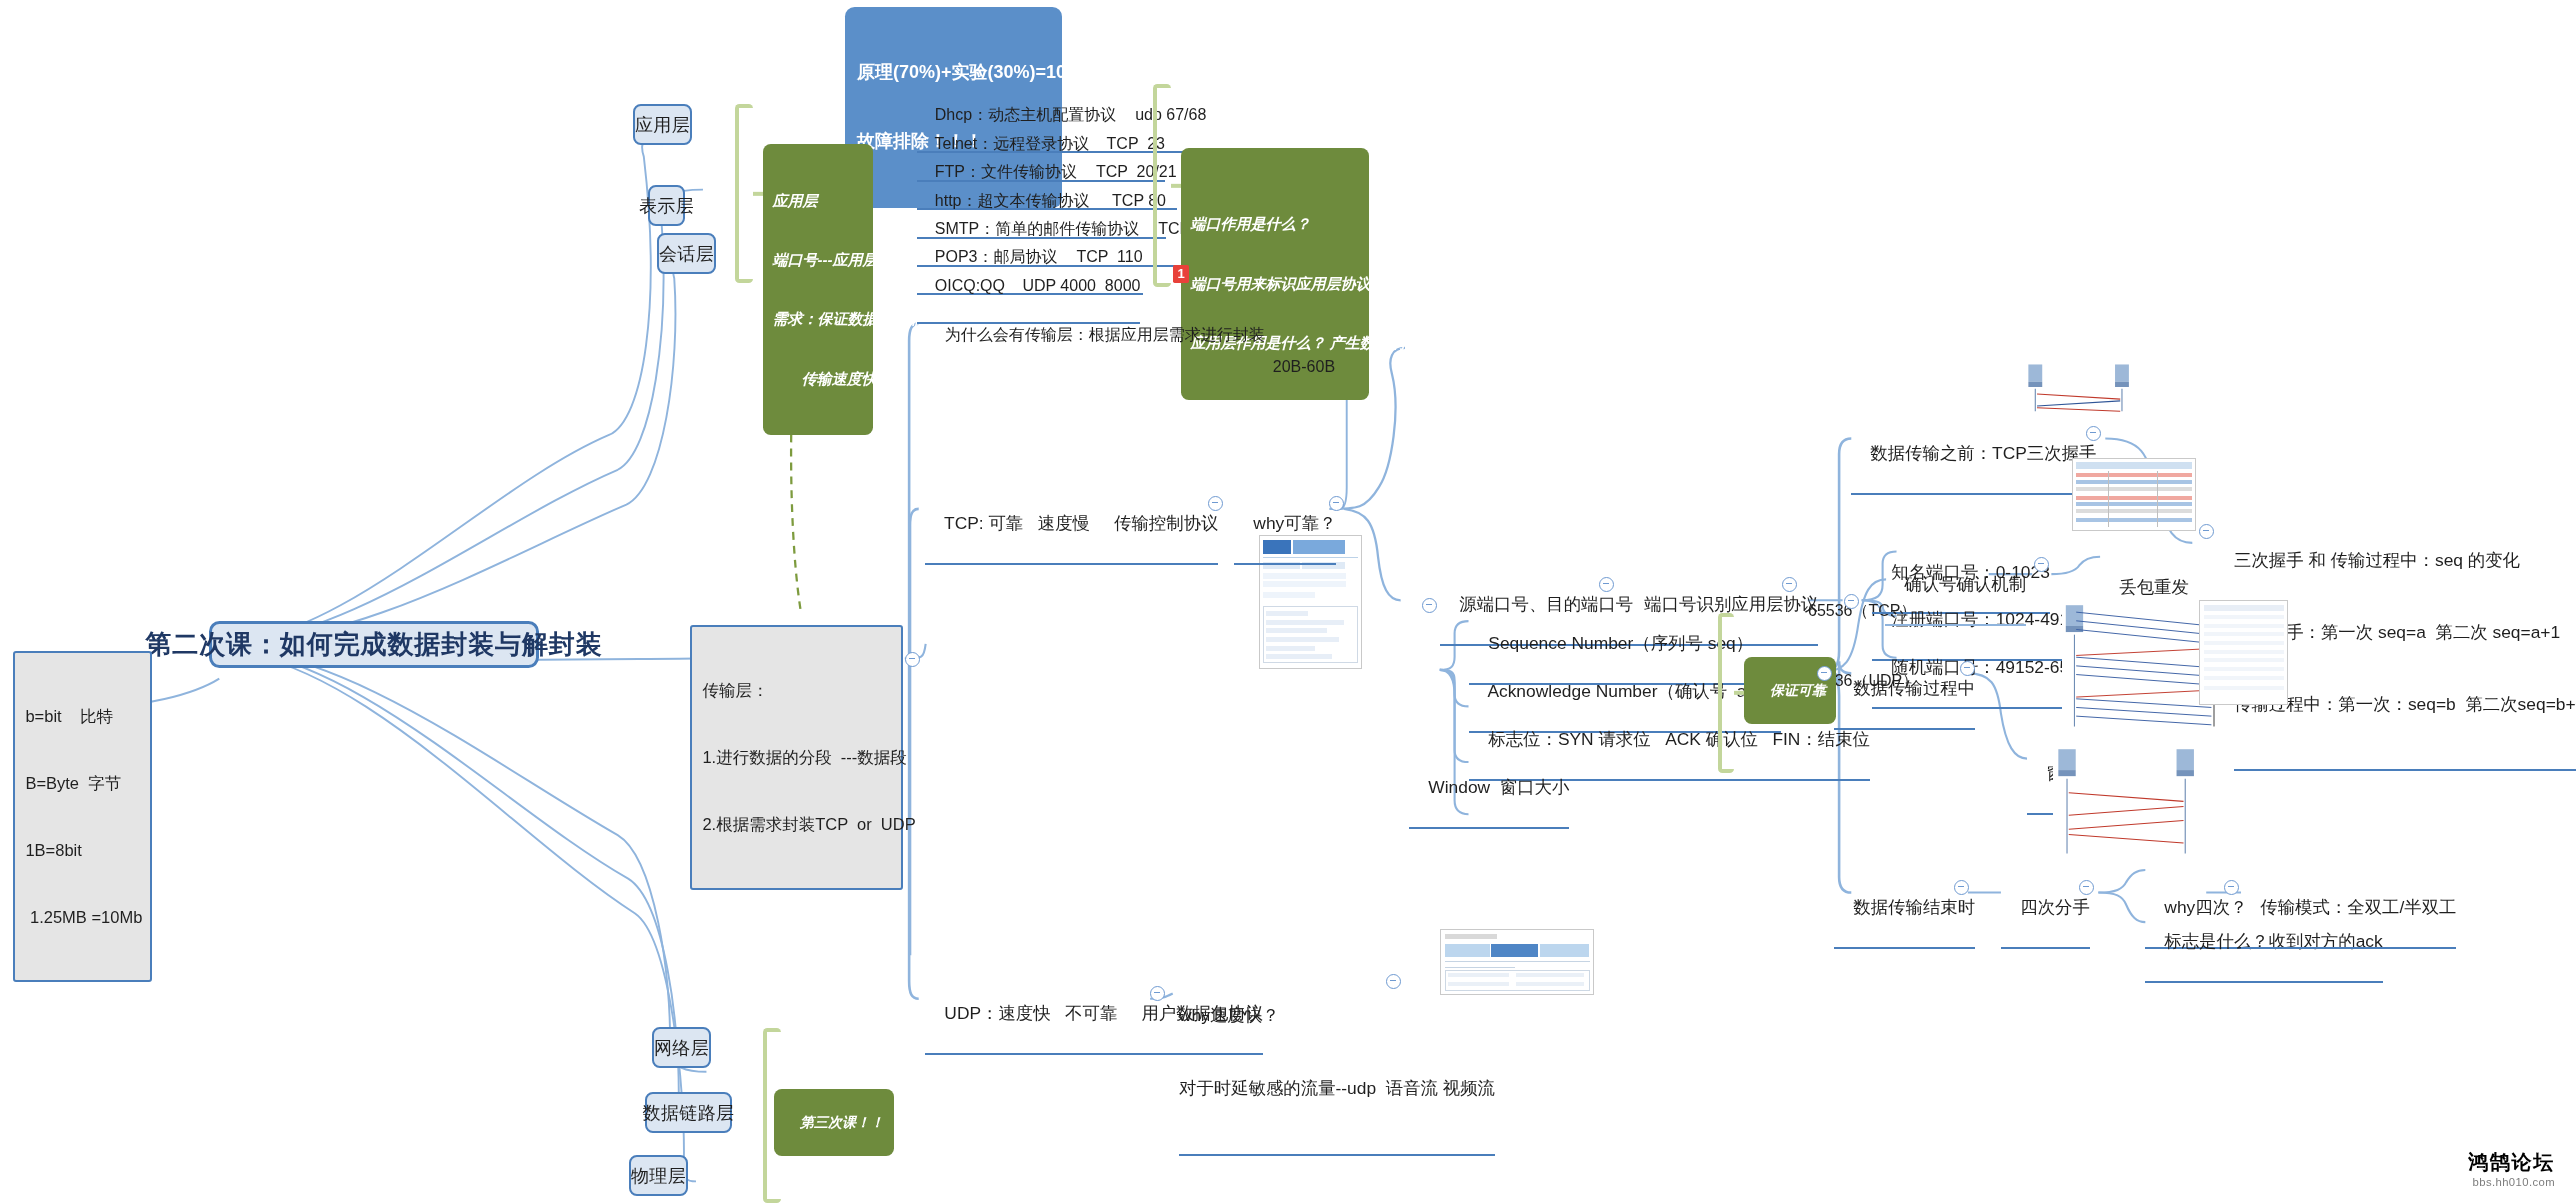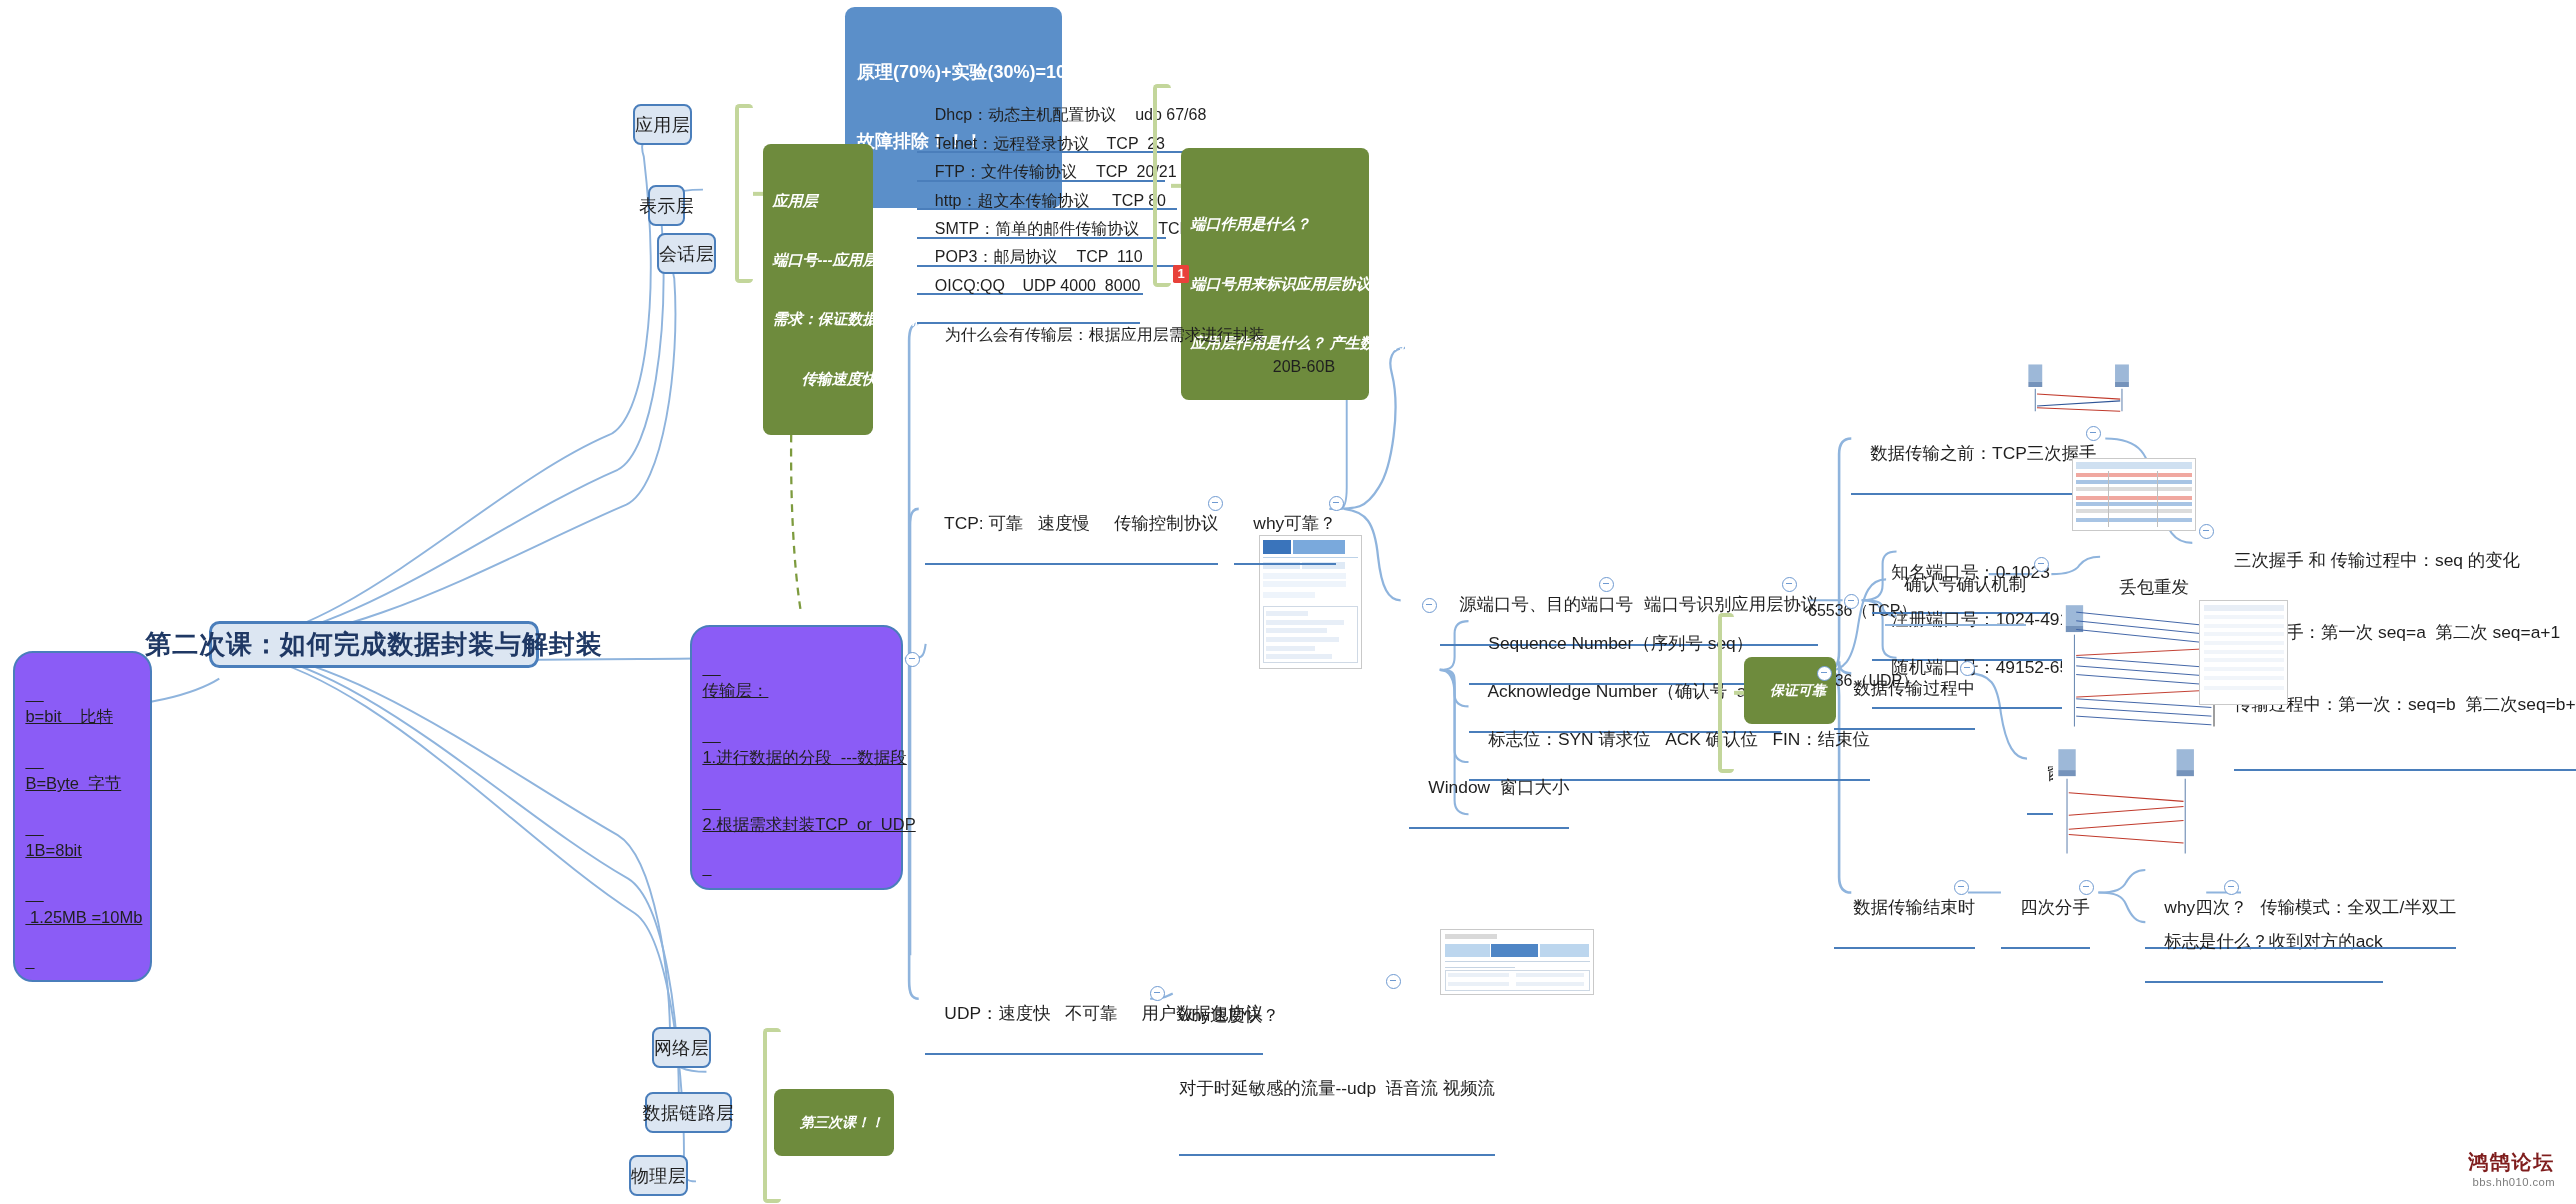--- a/index.html
+++ b/index.html
@@ -22,22 +22,22 @@
   .central{
     background:#dce6f2;border:3.5px solid #4a7ebb;border-radius:10.4px;
     color:#1f3864;font-weight:bold;font-size:26px;
     display:flex;align-items:center;justify-content:center;letter-spacing:0.9px;
   }
   .bluebanner{
     background:#5b8fc9;border-radius:9.6px;color:#ffffff;font-weight:bold;
     font-size:18px;line-height:1.28;padding:7.8px 12px 8.7px 12px;
   }
   .notebox{
-    background:#8b5cf6;border:2.2px solid #4a7ebb;border-radius:20px;
-    color:#1f1f1f;font-size:18px;line-height:1.35;padding:7.8px 10.4px;text-decoration:underline;
+    background:#e5e5e5;border:2.2px solid #4a7ebb;border-radius:3px;
+    color:#1f1f1f;font-size:18px;line-height:1.35;padding:7.8px 10.4px;
   }
   .greenbox{
     background:#6e8b3d;border-radius:7.8px;color:#ffffff;
     font-style:italic;font-weight:bold;font-size:15px;line-height:1.32;
     padding:7px 9.6px;
   }
   .greenbox.small{font-size:14px;padding:6px 10.4px;}
   .badge1{
     position:absolute;left:-7.8px;top:50%;transform:translateY(-50%);
     background:#e8413a;color:#fff;font-style:normal;font-weight:bold;
@@ -64,21 +64,21 @@
 
   
   .bracket{position:absolute;border:4.3px solid #c3d69b;border-right:none;border-radius:4.3px;}
   .bracket .stub{position:absolute;right:-11.3px;top:50%;width:11.3px;height:4.3px;background:#c3d69b;transform:translateY(-50%);}
 
   
   .thumb{position:absolute;background:#fff;border:0.9px solid #c9c9c9;overflow:hidden;}
   .thumb.noborder{border:none;}
 
   .wm{position:absolute;text-align:right;}
-  .wm .wm-main{color:#7f1d1d;font-weight:bold;font-size:20px;letter-spacing:1.7px;}
+  .wm .wm-main{color:#000000;font-weight:bold;font-size:20px;letter-spacing:1.7px;}
   .wm .wm-sub{color:#7d7d7d;font-size:11.3px;letter-spacing:0.4px;}
 </style>
 </head>
 <body>
 
 <div id="canvas">
 
   <svg class="wires" viewBox="0 0 2961 1384">
     <g fill="none" stroke="#8fb4dd" stroke-width="2.2">
 

